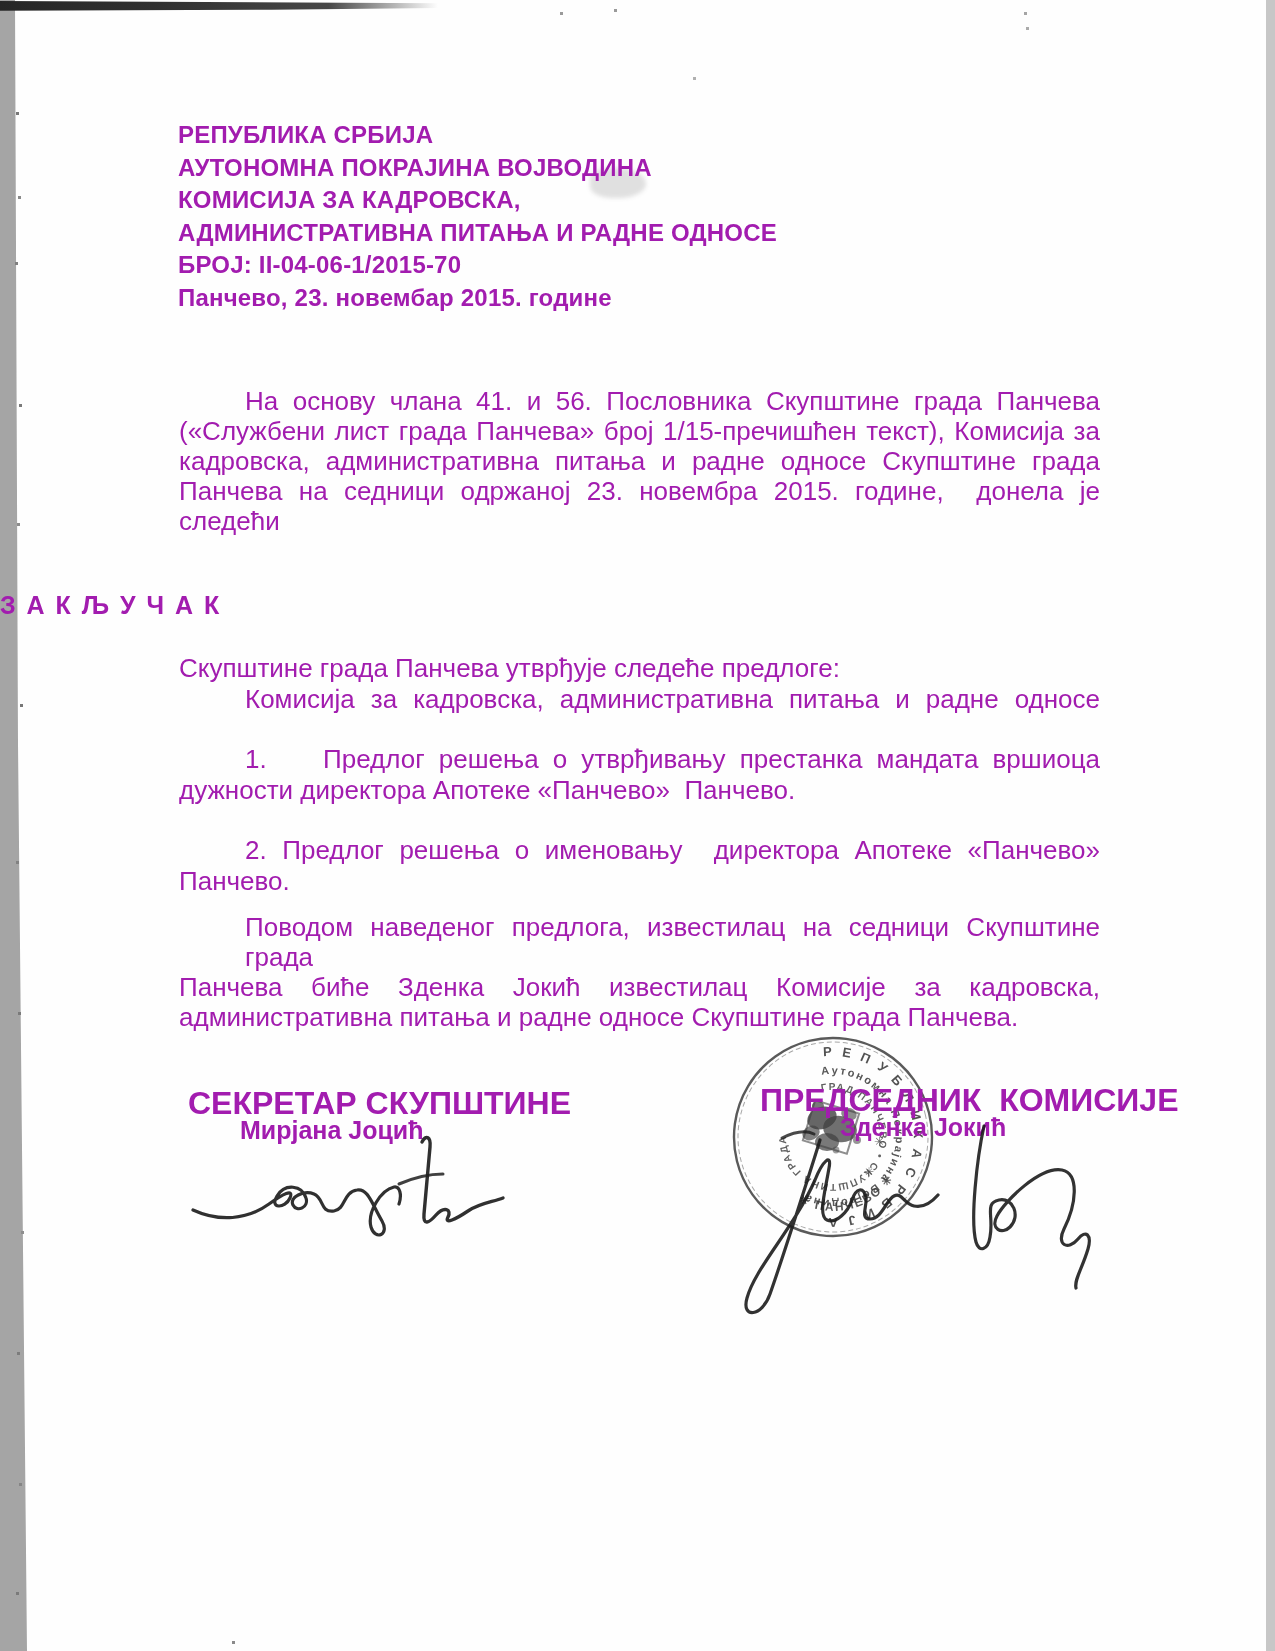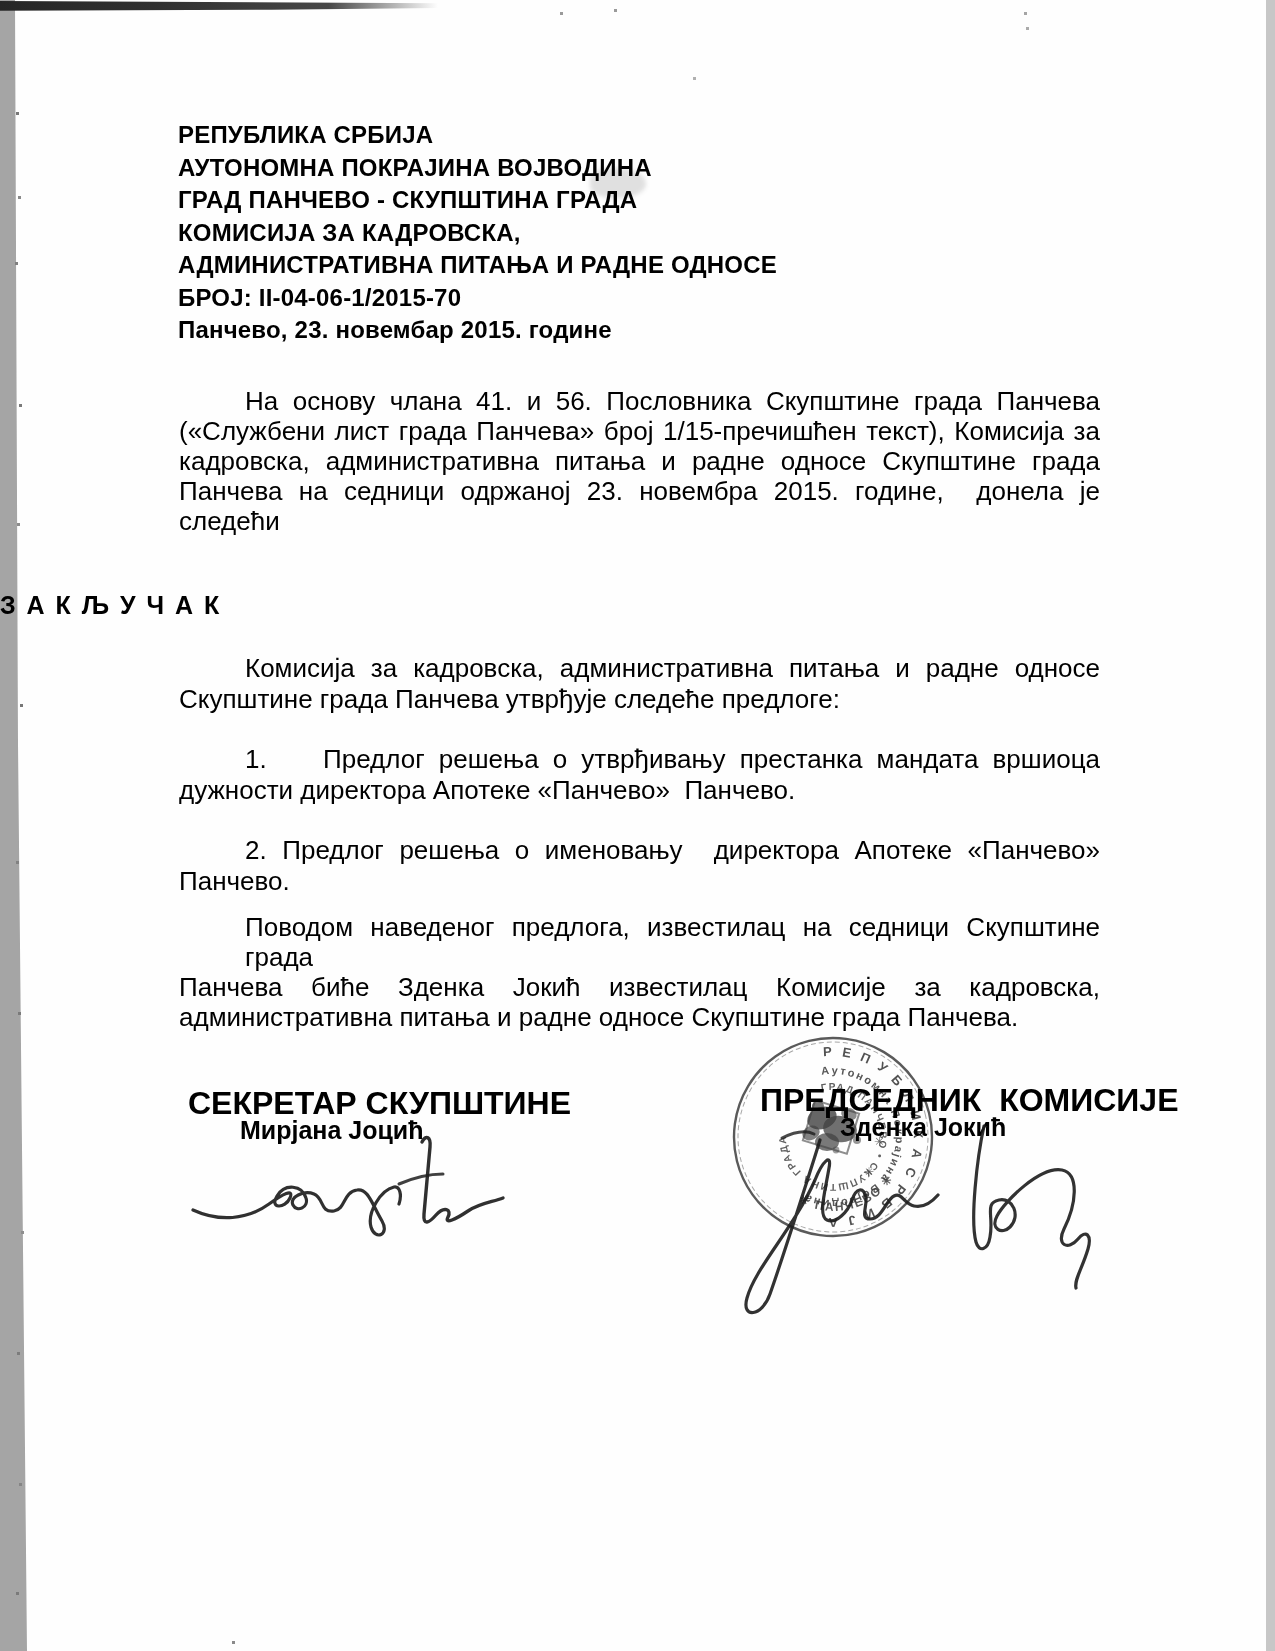--- a/index.html
+++ b/index.html
@@ -1,18 +1,18 @@
 <!DOCTYPE html>
 <html><head>
 <meta charset="utf-8">
 <style>
   html,body{margin:0;padding:0;background:#d9d9d9;}
   .page{
     position:relative;width:1275px;height:1651px;background:#fefefe;
-    font-family:"Liberation Sans",sans-serif;color:#000000;overflow:hidden;
+    font-family:"Liberation Sans",sans-serif;color:#a21caf;overflow:hidden;
     margin:0 auto;
   }
   .abs{position:absolute;}
   
   .edge-left{left:0;top:0;width:30px;height:1651px;background:#a5a5a5;
     clip-path:polygon(0 0,15px 0,18px 45%,27px 100%,0 100%);}
   .edge-right{right:0;top:0;width:9px;height:1651px;background:#b4b4b4;opacity:.75;}
   .top-scan-line{left:0;top:0;width:438px;height:11px;
     background:linear-gradient(90deg,#262626 0%,#303030 35%,#474747 75%,rgba(80,80,80,0) 100%);
     clip-path:polygon(0 8%,100% 30%,100% 72%,62% 88%,0 98%);}
@@ -47,39 +47,38 @@
 
   <div class="abs edge-left"></div>
   <div class="abs edge-right"></div>
   <div class="abs top-scan-line"></div>
   <div class="abs smudge"></div>
   <div class="abs specks"></div>
 
   <div class="abs hdr">
       <div class="tline first">РЕПУБЛИКА СРБИЈА</div>
       <div class="tline">АУТОНОМНА ПОКРАЈИНА ВОЈВОДИНА</div>
-      <div class="tline">ГРАД ПАНЧЕВО - СКУПШТИНА ГРАДА</div>
       <div class="tline">КОМИСИЈА ЗА КАДРОВСКА,</div>
       <div class="tline">АДМИНИСТРАТИВНА ПИТАЊА И РАДНЕ ОДНОСЕ</div>
       <div class="tline">БРОЈ: II-04-06-1/2015-70</div>
       <div class="tline last">Панчево, 23. новембар 2015. године</div>
     </div>
 
   <div class="abs para" style="top:386px;">
       <div class="tline first">На основу члана 41. и 56. Пословника Скупштине града Панчева</div>
       <div class="tline">(«Службени лист града Панчева» број 1/15-пречишћен текст), Комисија за</div>
       <div class="tline">кадровска, административна питања и радне односе Скупштине града</div>
       <div class="tline last">Панчева на седници одржаној 23. новембра 2015. године,  донела је следећи</div>
     </div>
 
   <div class="abs doc-title">З А К Љ У Ч А К</div>
 
   <div class="abs para" style="top:653px;line-height:31px;">
+      <div class="tline last">Скупштине града Панчева утврђује следеће предлоге:</div>
       <div class="tline first">Комисија за кадровска, административна питања и радне односе</div>
-      <div class="tline last">Скупштине града Панчева утврђује следеће предлоге:</div>
     </div>
 
   <div class="abs para" style="top:744px;line-height:31px;">
       <div class="tline first">1.    Предлог решења о утврђивању престанка мандата вршиоца</div>
       <div class="tline last">дужности директора Апотеке «Панчево»  Панчево.</div>
     </div>
   <div class="abs para" style="top:806px;line-height:31px;margin-top:29px;">
       <div class="tline first">2. Предлог решења о именовању  директора Апотеке «Панчево»</div>
       <div class="tline last">Панчево.</div>
     </div>

